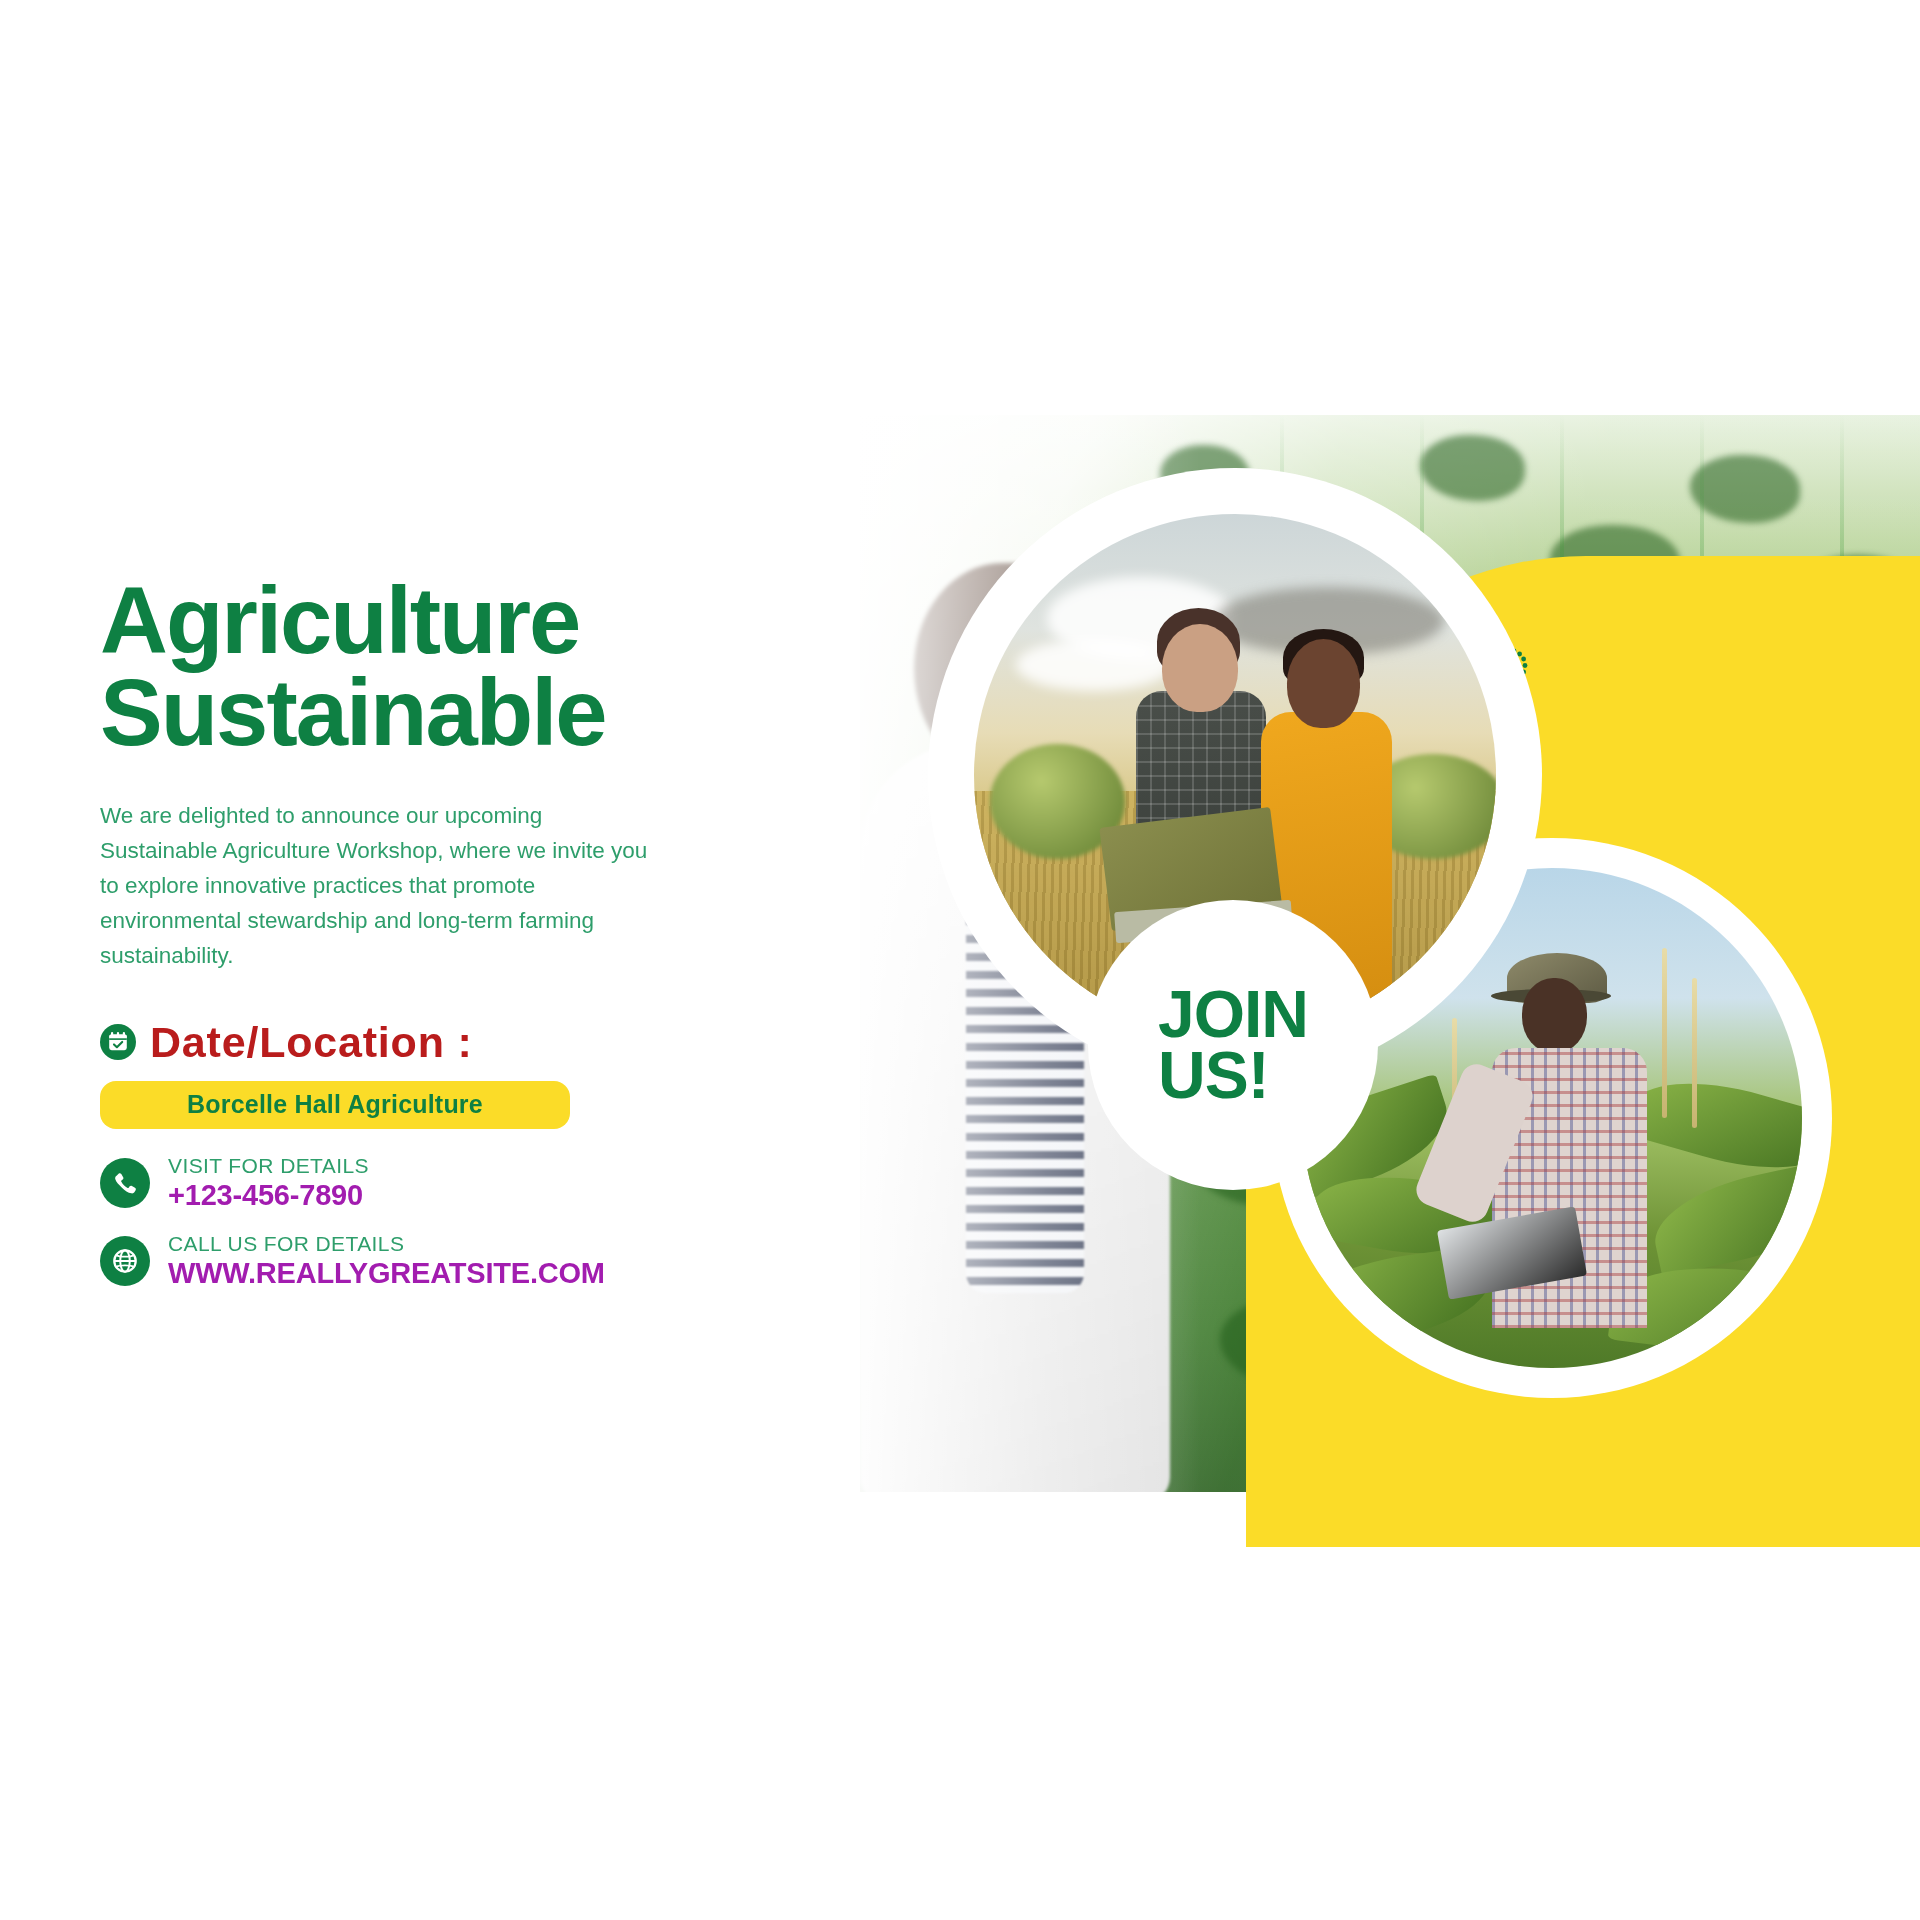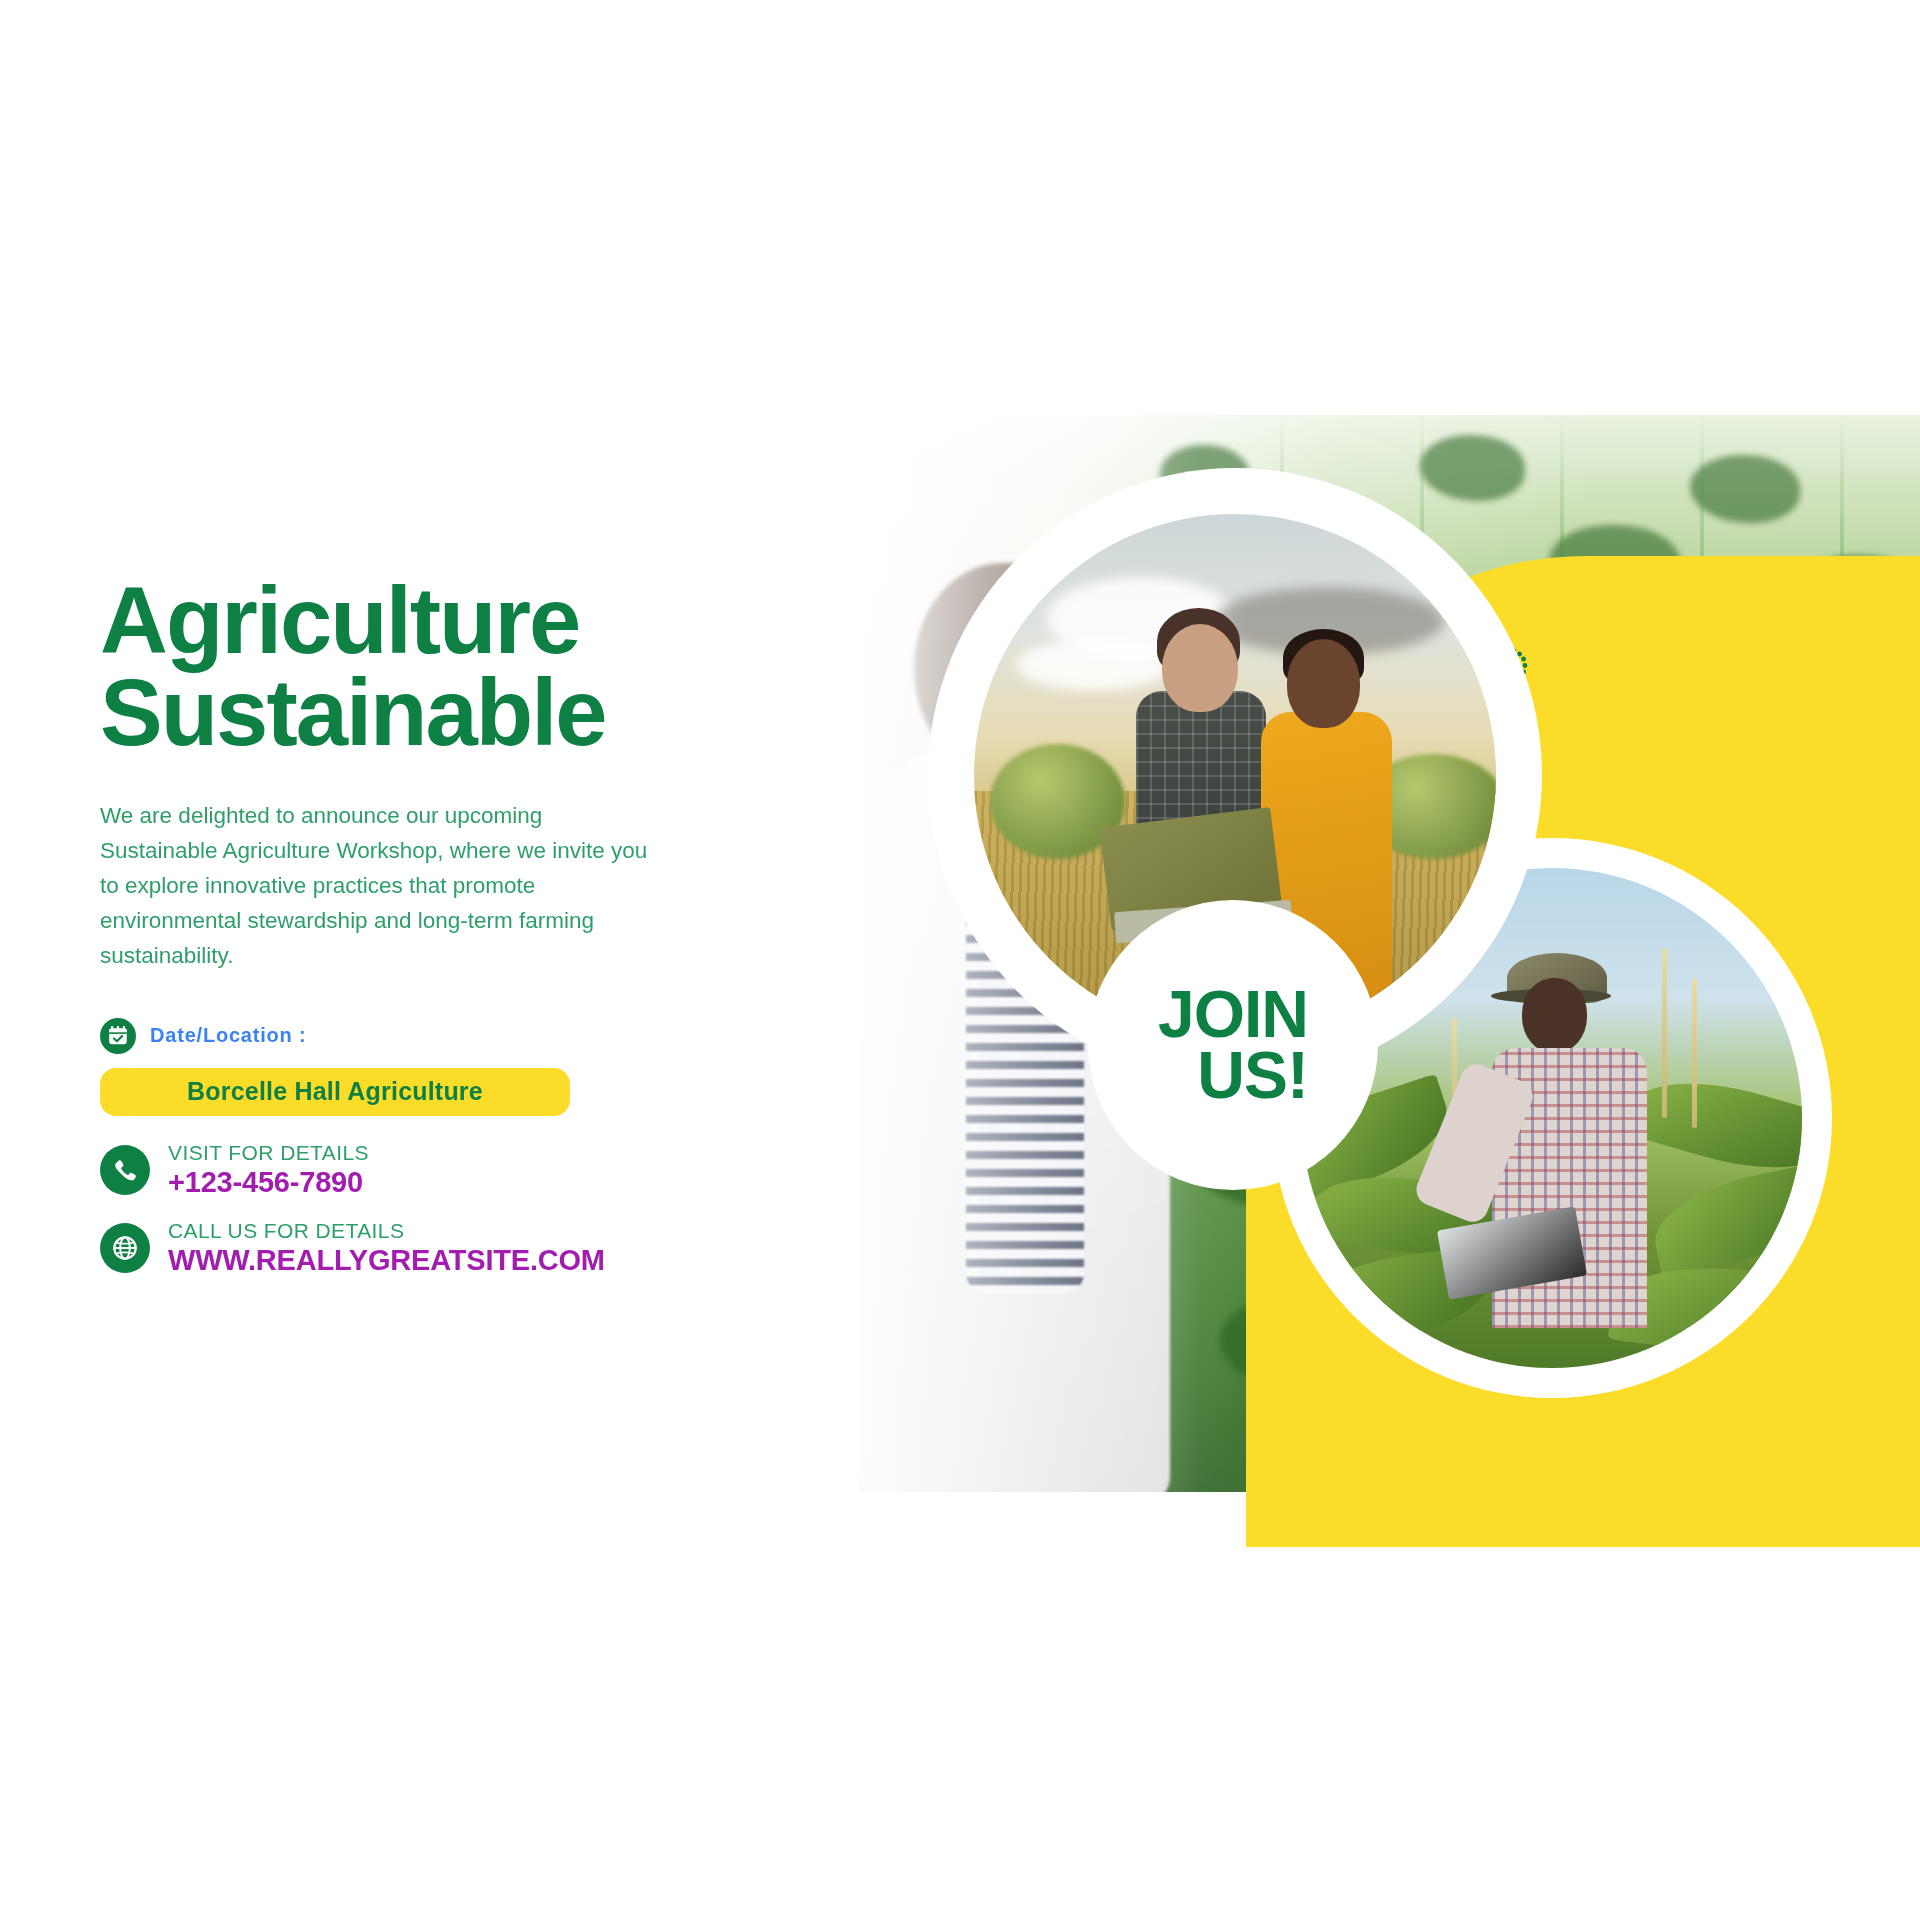--- a/index.html
+++ b/index.html
@@ -43,21 +43,21 @@
     gap:14px;
   }
   .cal-icon{
     width:36px;height:36px;flex:0 0 36px;
     border-radius:50%;
     background:#0E8043;
     display:flex;align-items:center;justify-content:center;
   }
   .cal-icon svg{display:block;}
   .datelabel{
-    font-size:20px;font-weight:700;color:#3b82f6;letter-spacing:0.8px;
+    font-size:43px;font-weight:700;color:#b91c1c;letter-spacing:0.8px;
   }
   .badge{
     margin-top:14px;
     background:#FBDC28;
     border-radius:16px;
     height:48px;
     width:470px;
     display:flex;align-items:center;justify-content:center;
     color:#0E8043;
     font-size:25px;
@@ -238,21 +238,21 @@
   .circle-join{
     position:absolute;
     left:228px;  
     top:900px;
     width:290px;height:290px;
     border-radius:50%;
     background:#ffffff;
     display:flex;align-items:center;justify-content:center;
   }
   .join-text{
-    text-align:right;
+    text-align:left;
     color:#0E8043;
     font-weight:700;
     font-size:66px;
     line-height:0.92;
     letter-spacing:-1px;
   }
   .join-text span{display:block;}
 
   
   .circle-corn{

